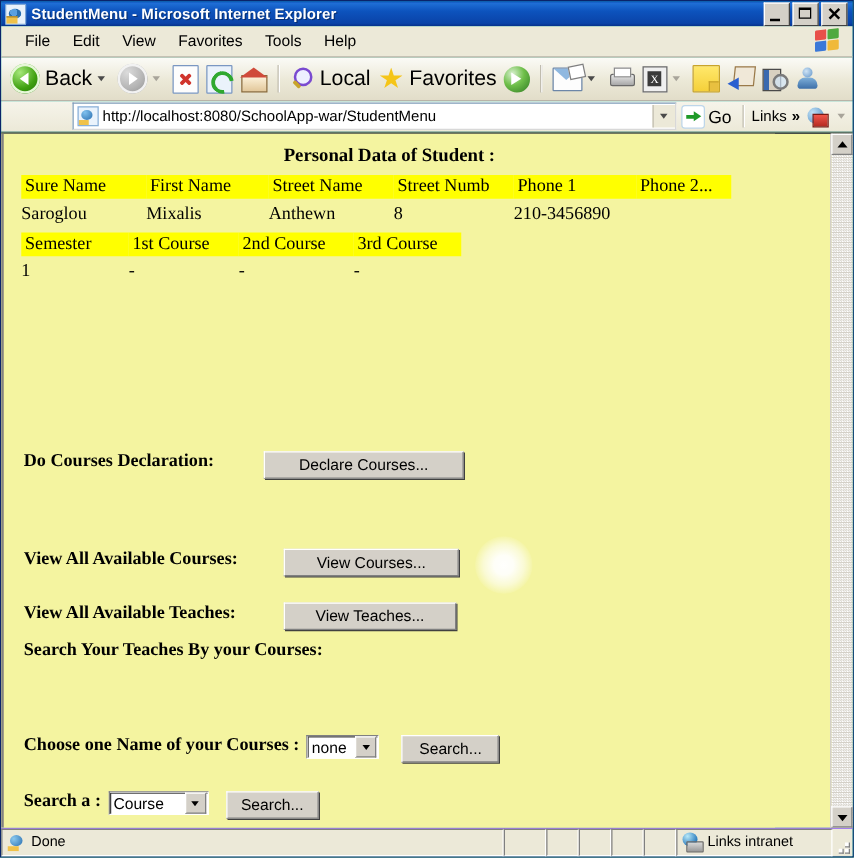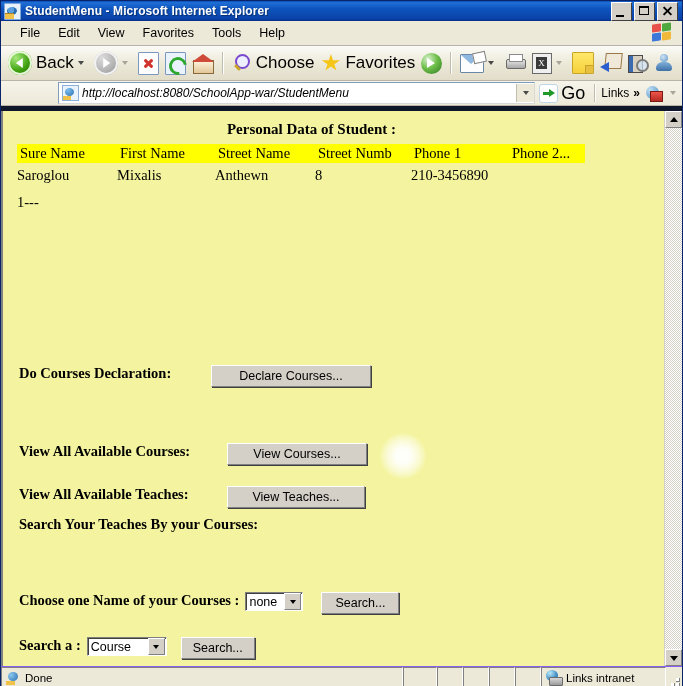--- a/index.html
+++ b/index.html
@@ -178,54 +178,54 @@
   
   .addrbar{
     height:24px;display:flex;align-items:center;
     background:linear-gradient(180deg,#f6f4ea,#ece9d8);
     border-bottom:1px solid #b8b4a8;padding:0 2px;
   }
   .addrlabel{font-size:12px;color:#3a3a3a;padding:0 5px 0 6px;white-space:nowrap;margin-top:44px;}
   .addrbox{
     flex:1;height:20px;background:#fff;
     border:1px solid;border-color:#7f9db9 #d8d8d8 #d8d8d8 #7f9db9;
-    display:flex;align-items:center;min-width:0;font-style:italic;
+    display:flex;align-items:center;min-width:0;
   }
   .addr-ie{width:15px;height:14px;flex:0 0 15px;margin:0 3px;position:relative;overflow:hidden;
     background:#eaf3fc;border:1px solid #8ab0d8;}
   .addr-ie:before{content:"";position:absolute;left:2px;top:2px;width:9px;height:8px;border-radius:50%;
     background:radial-gradient(circle at 3px 2px,#7fc0ee,#2a6fb0);}
   .addr-ie:after{content:"";position:absolute;left:0;bottom:0;width:8px;height:4px;background:#f0c24a;}
   .addrtext{font-size:12px;color:#000;white-space:nowrap;overflow:hidden;flex:1;}
   .addrdrop{
     width:17px;height:18px;flex:0 0 17px;background:#ece9d8;
     border-left:1px solid #c0bcae;display:flex;align-items:center;justify-content:center;
   }
   .gobtn{display:flex;align-items:center;padding:0 6px 0 4px;}
   .go-arrow{width:17px;height:17px;border-radius:3px;background:#fff;position:relative;
     border:1px solid #bdd6ea;}
   .go-arrow:before{content:"";position:absolute;left:3px;top:7px;width:8px;height:3px;background:#1f9a28;}
   .go-arrow:after{content:"";position:absolute;left:9px;top:4px;width:0;height:0;
     border-top:4.5px solid transparent;border-bottom:4.5px solid transparent;border-left:6px solid #1f9a28;}
-  .go-label{font-size:18px;margin-left:3px;color:#000;}
+  .go-label{font-size:14px;margin-left:3px;color:#000;}
   .lnksep{width:1px;height:18px;background:#c0bcae;border-right:1px solid #fff;margin:0 3px;}
   .links-label{font-size:12px;color:#000;padding:0 2px;}
   .chev{font-size:12px;font-weight:bold;color:#000;padding:0 4px 0 2px;}
   .rightico{width:21px;height:19px;position:relative;margin-right:1px;}
   .rightico:before{content:"";position:absolute;left:2px;top:2px;width:13px;height:13px;border-radius:50%;
     background:radial-gradient(circle at 4px 4px,#bfe0f5,#4a86c0);}
   .rightico:after{content:"";position:absolute;left:6px;top:7px;width:11px;height:9px;
     background:linear-gradient(180deg,#f0554a,#b52a22);border:1px solid #7a1a14;}
 
   
   .canvaswrap{
     position:relative;
     height:555px;
     background:#f4f4a0;
-    border-top:5px solid #0f172a;
+    border-top:1px solid #0f172a;
     display:flex;
     gap:44px;
   }
   .page{
     flex:1;position:relative;background:#f4f4a0;overflow:hidden;
     border-left:2px solid #848280;
   }
   .vscroll{
     width:17px;flex:0 0 17px;background:
       repeating-conic-gradient(#ffffff 0% 25%, #d4d0c8 0% 50%) 0 0/2px 2px;
@@ -378,21 +378,21 @@
     </div>
     <div class="tb">
       <div class="ico ic-ref"></div>
     </div>
     <div class="tb">
       <div class="ico ic-home"></div>
     </div>
     <div class="tsep"></div>
     <div class="tb">
       <div class="ico ic-search"></div>
-      <span class="tb-label">Choose</span>
+      <span class="tb-label">Local</span>
     </div>
     <div class="tb">
       <div class="ico ic-star"></div>
       <span class="tb-label">Favorites</span>
     </div>
     <div class="tb">
       <div class="ico ic-media"></div>
     </div>
     <div class="tsep"></div>
     <div class="tb">
@@ -463,20 +463,26 @@
             <td class="val">8</td>
             <td class="val">210-3456890</td>
             <td class="val"></td>
           </tr>
         </tbody>
           </table>
 
 
         <table class="tbl">
           <tbody>
+              <tr>
+            <td class="hdr" style="width:80px">Semester</td>
+            <td class="hdr" style="width:82px">1st Course</td>
+            <td class="hdr" style="width:86px">2nd Course</td>
+            <td class="hdr" style="width:80px">3rd Course</td>
+          </tr>
           <tr>
             <td class="val">1</td>
             <td class="val">-</td>
             <td class="val">-</td>
             <td class="val">-</td>
           </tr>
         </tbody>
           </table>
 
         <div class="row" style="position:absolute;left:16px;top:218px;">

